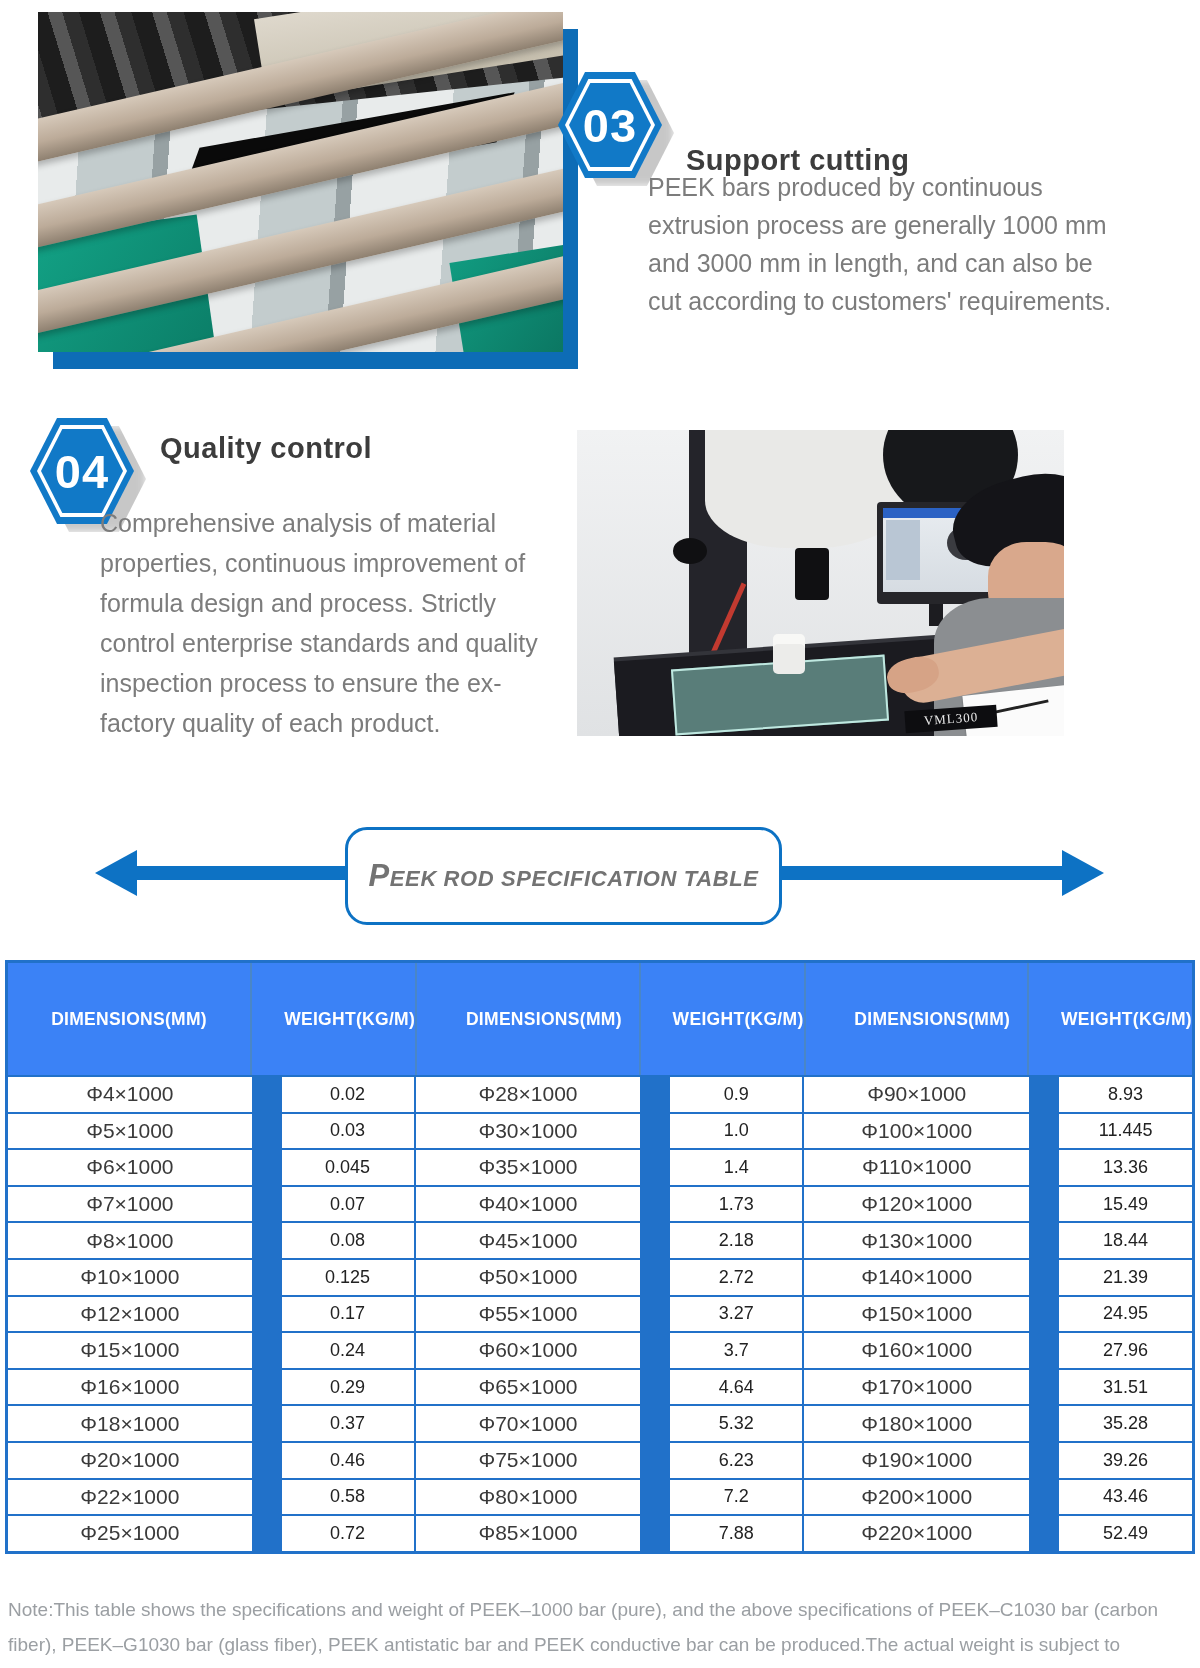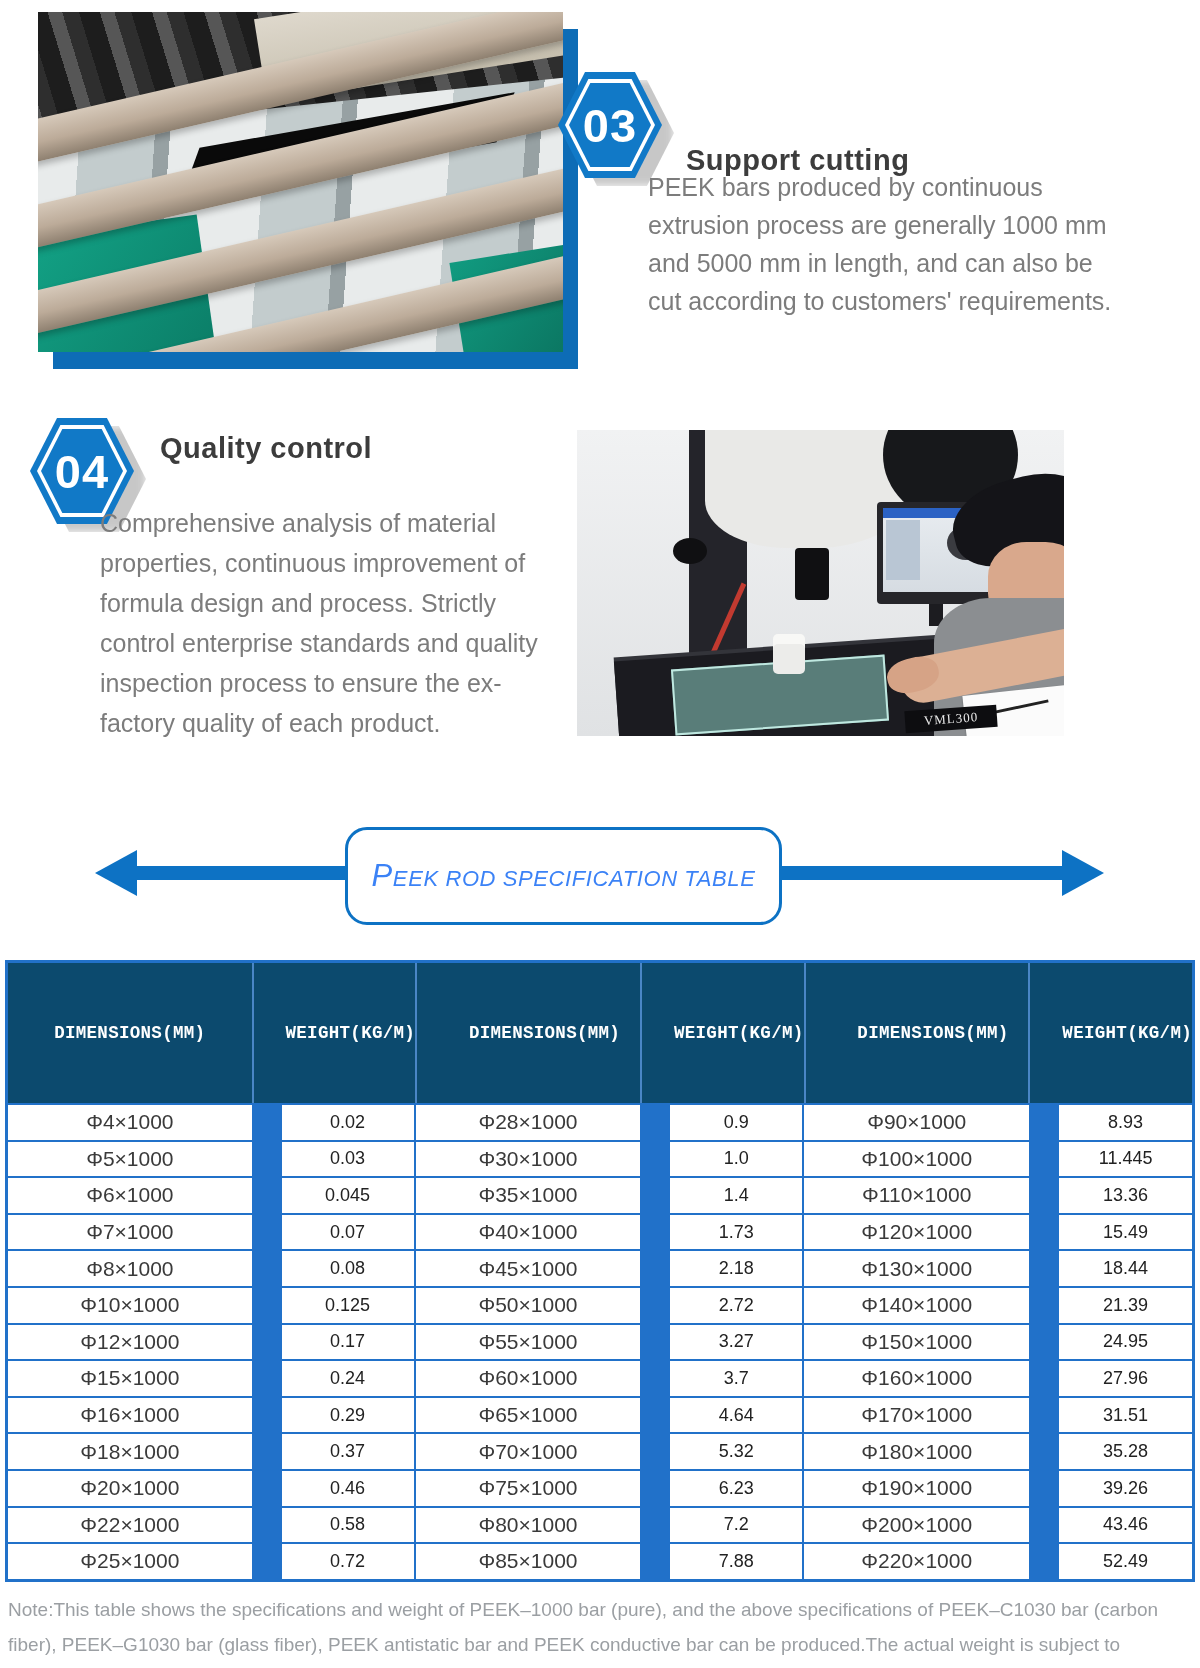--- a/index.html
+++ b/index.html
@@ -86,27 +86,27 @@
      justify-content:center;color:#ffffff;font-size:47px;font-weight:800;letter-spacing:1px;}
 
   .sec-title{font-size:29px;font-weight:bold;color:#3c3c3c;letter-spacing:.5px;}
   .sec-body{font-size:25px;color:#7c7c7c;line-height:38px;}
 
   
   .arrow-bar{height:14px;background:#0d72c4;top:866px;}
   .arrow-head{width:0;height:0;border-top:23px solid transparent;border-bottom:23px solid transparent;top:850px;}
   .banner-box{left:345px;top:827px;width:431px;height:92px;background:#ffffff;border:3px solid #0d72c4;
      border-radius:22px;display:flex;align-items:center;justify-content:center;z-index:5;}
-  .banner-label{display:block;font-style:italic;font-weight:400;color:#3b82f6;font-size:22px;
+  .banner-label{display:block;font-style:italic;font-weight:700;color:#737373;font-size:22px;
      letter-spacing:.6px;}
   .banner-label::first-letter{font-size:31px;}
 
   
   .spec-table{left:5px;top:960px;width:1190px;border:3px solid #2171c9;box-sizing:border-box;}
-  .thead{display:grid;grid-template-columns:247fr 162fr 228fr 162fr 228fr 163fr;background:#0c4a6e;height:140px;font-family:Liberation Mono, monospace;}
+  .thead{display:grid;grid-template-columns:247fr 162fr 228fr 162fr 228fr 163fr;background:#3b82f6;height:112px;}
   .th{display:flex;align-items:center;justify-content:center;color:#ffffff;font-weight:bold;
       font-size:17.5px;letter-spacing:.3px;}
   .th + .th{border-left:2px solid #4a86c6;padding-left:32px;}
   .tbody{display:grid;grid-template-columns:247fr 162fr 228fr 162fr 228fr 163fr;
       grid-auto-rows:34.6px;gap:2px;background:#2171c9;border-top:2px solid #2171c9;}
   .cell{background:#ffffff;display:flex;align-items:center;justify-content:center;}
   .dcell{font-size:21px;color:#3a3a3a;}
   .wcell{font-size:18px;color:#222222;margin-left:28px;}
 
   .note{left:8px;top:1592px;width:1186px;font-size:19px;color:#9b9fa3;line-height:35px;}
@@ -130,21 +130,21 @@
 <div class="abs badge" style="left:558px;top:72px;">
   <div class="hex hex-shadow"></div>
   <div class="hex hex-outer"></div>
   <div class="hex hex-ring"></div>
   <div class="hex hex-inner"></div>
   <span class="badge-num">03</span>
 </div>
 
 <div class="abs sec-title" style="left:686px;top:96px;margin-top:48px;">Support cutting</div>
 
-<div class="abs sec-body" style="left:648px;top:168px;width:478px;">PEEK bars produced by continuous extrusion process are generally 1000 mm and 5000 mm in length, and can also be cut according to customers' requirements.</div>
+<div class="abs sec-body" style="left:648px;top:168px;width:478px;">PEEK bars produced by continuous extrusion process are generally 1000 mm and 3000 mm in length, and can also be cut according to customers' requirements.</div>
 
 <div class="abs badge" style="left:30px;top:418px;text-align:right;">
   <div class="hex hex-shadow"></div>
   <div class="hex hex-outer"></div>
   <div class="hex hex-ring"></div>
   <div class="hex hex-inner"></div>
   <span class="badge-num">04</span>
 </div>
 
 <div class="abs sec-title" style="left:160px;top:432px;">Quality control</div>

